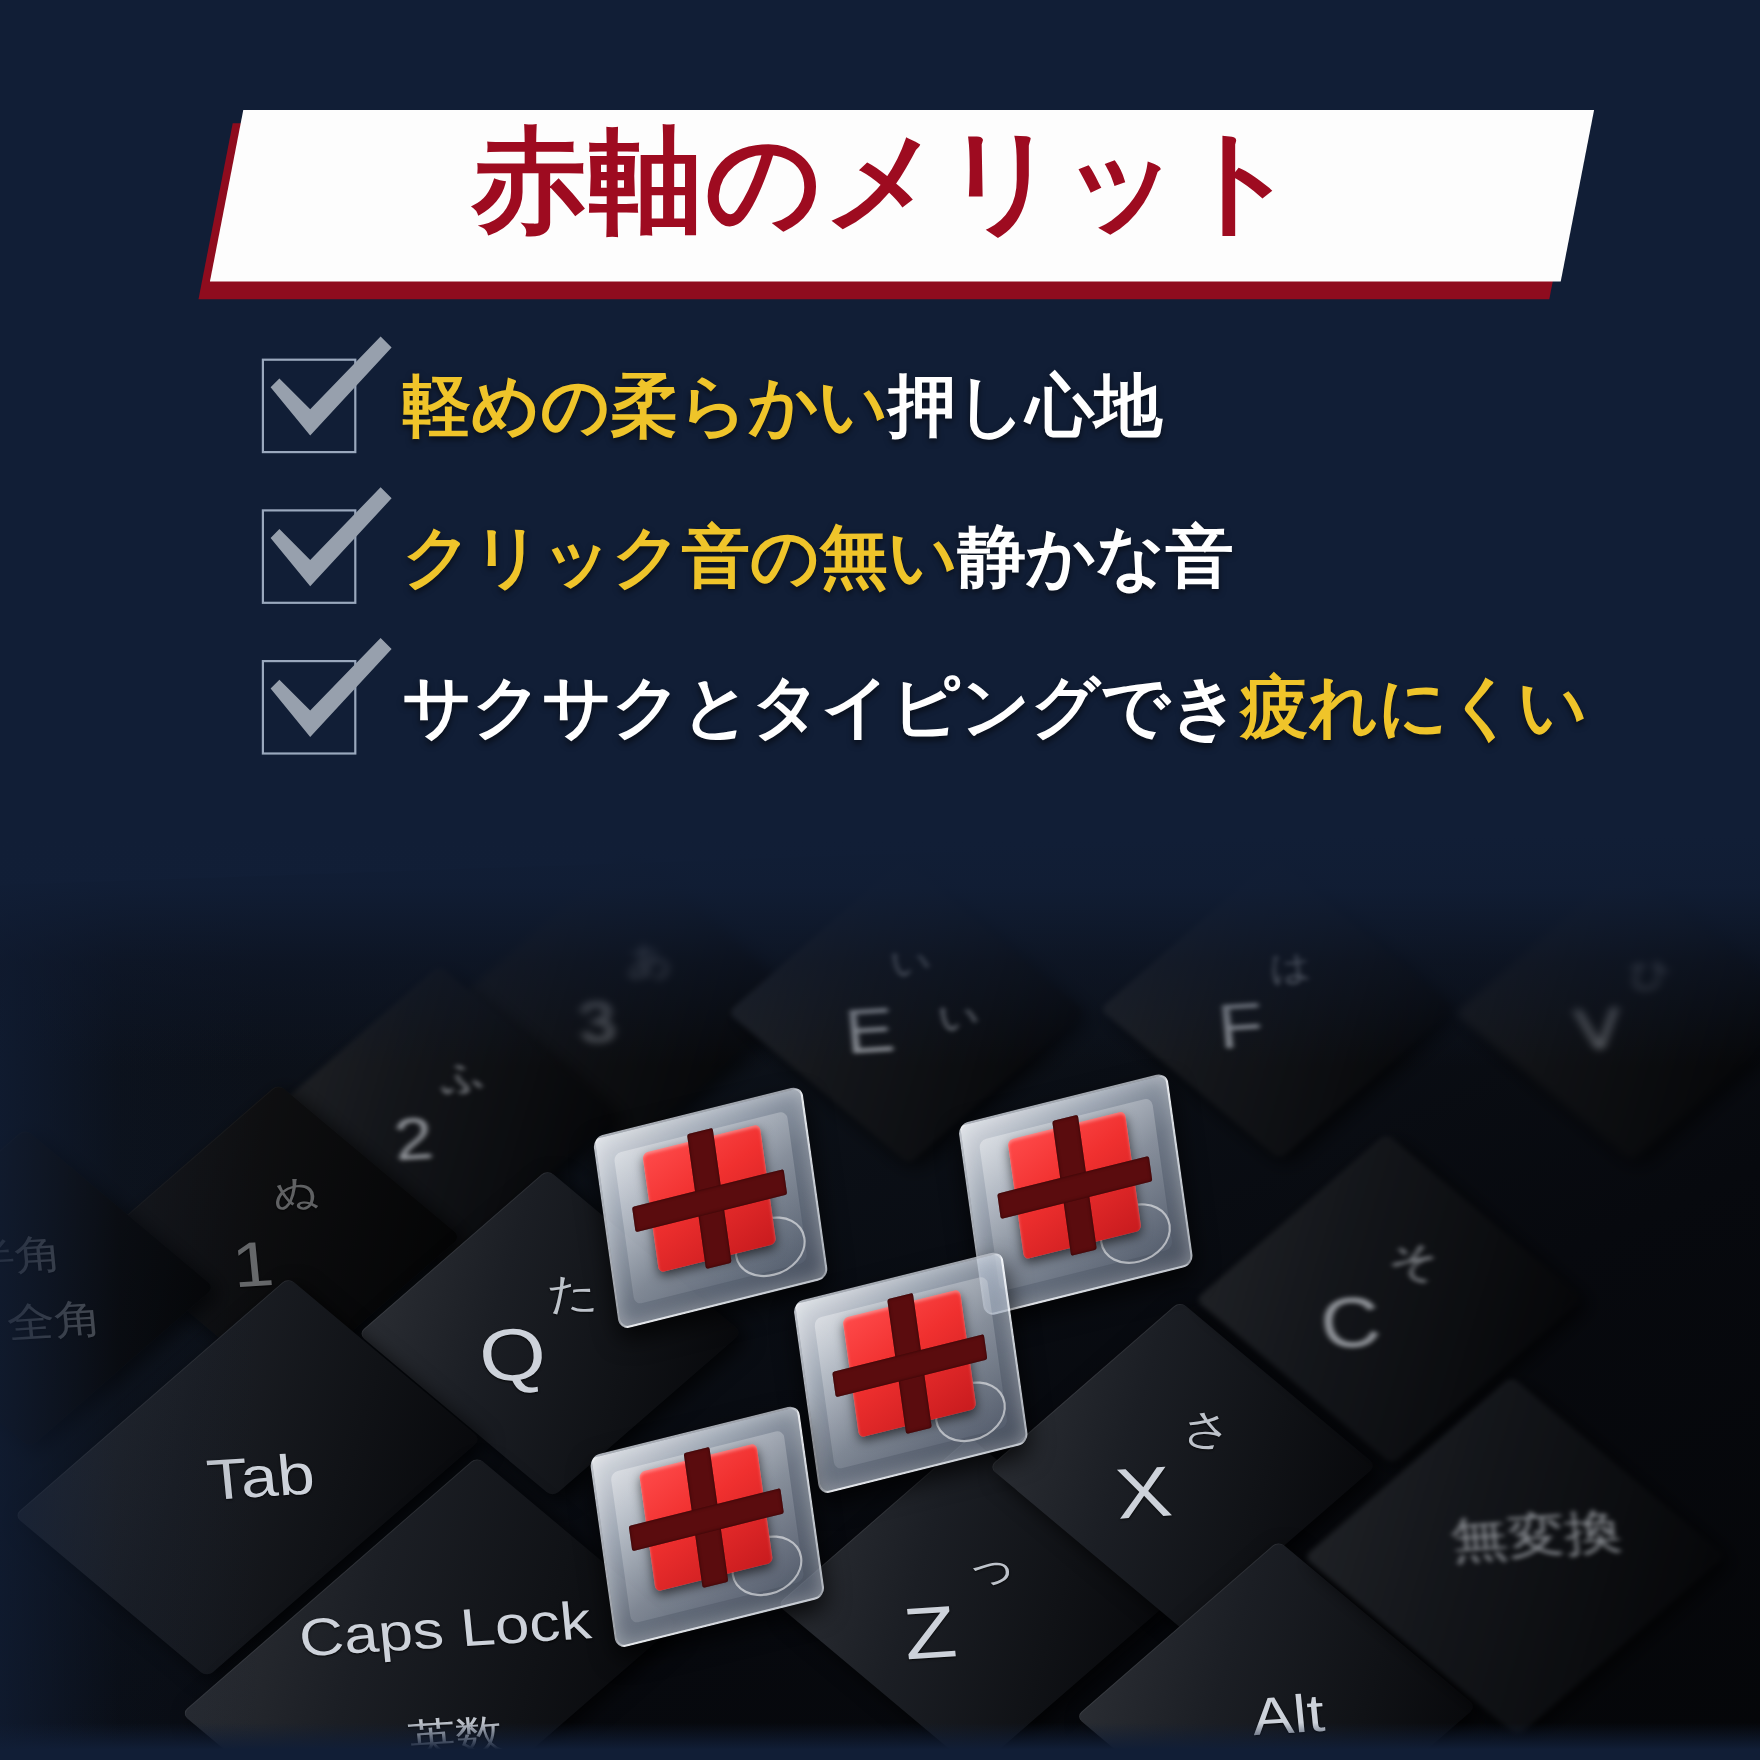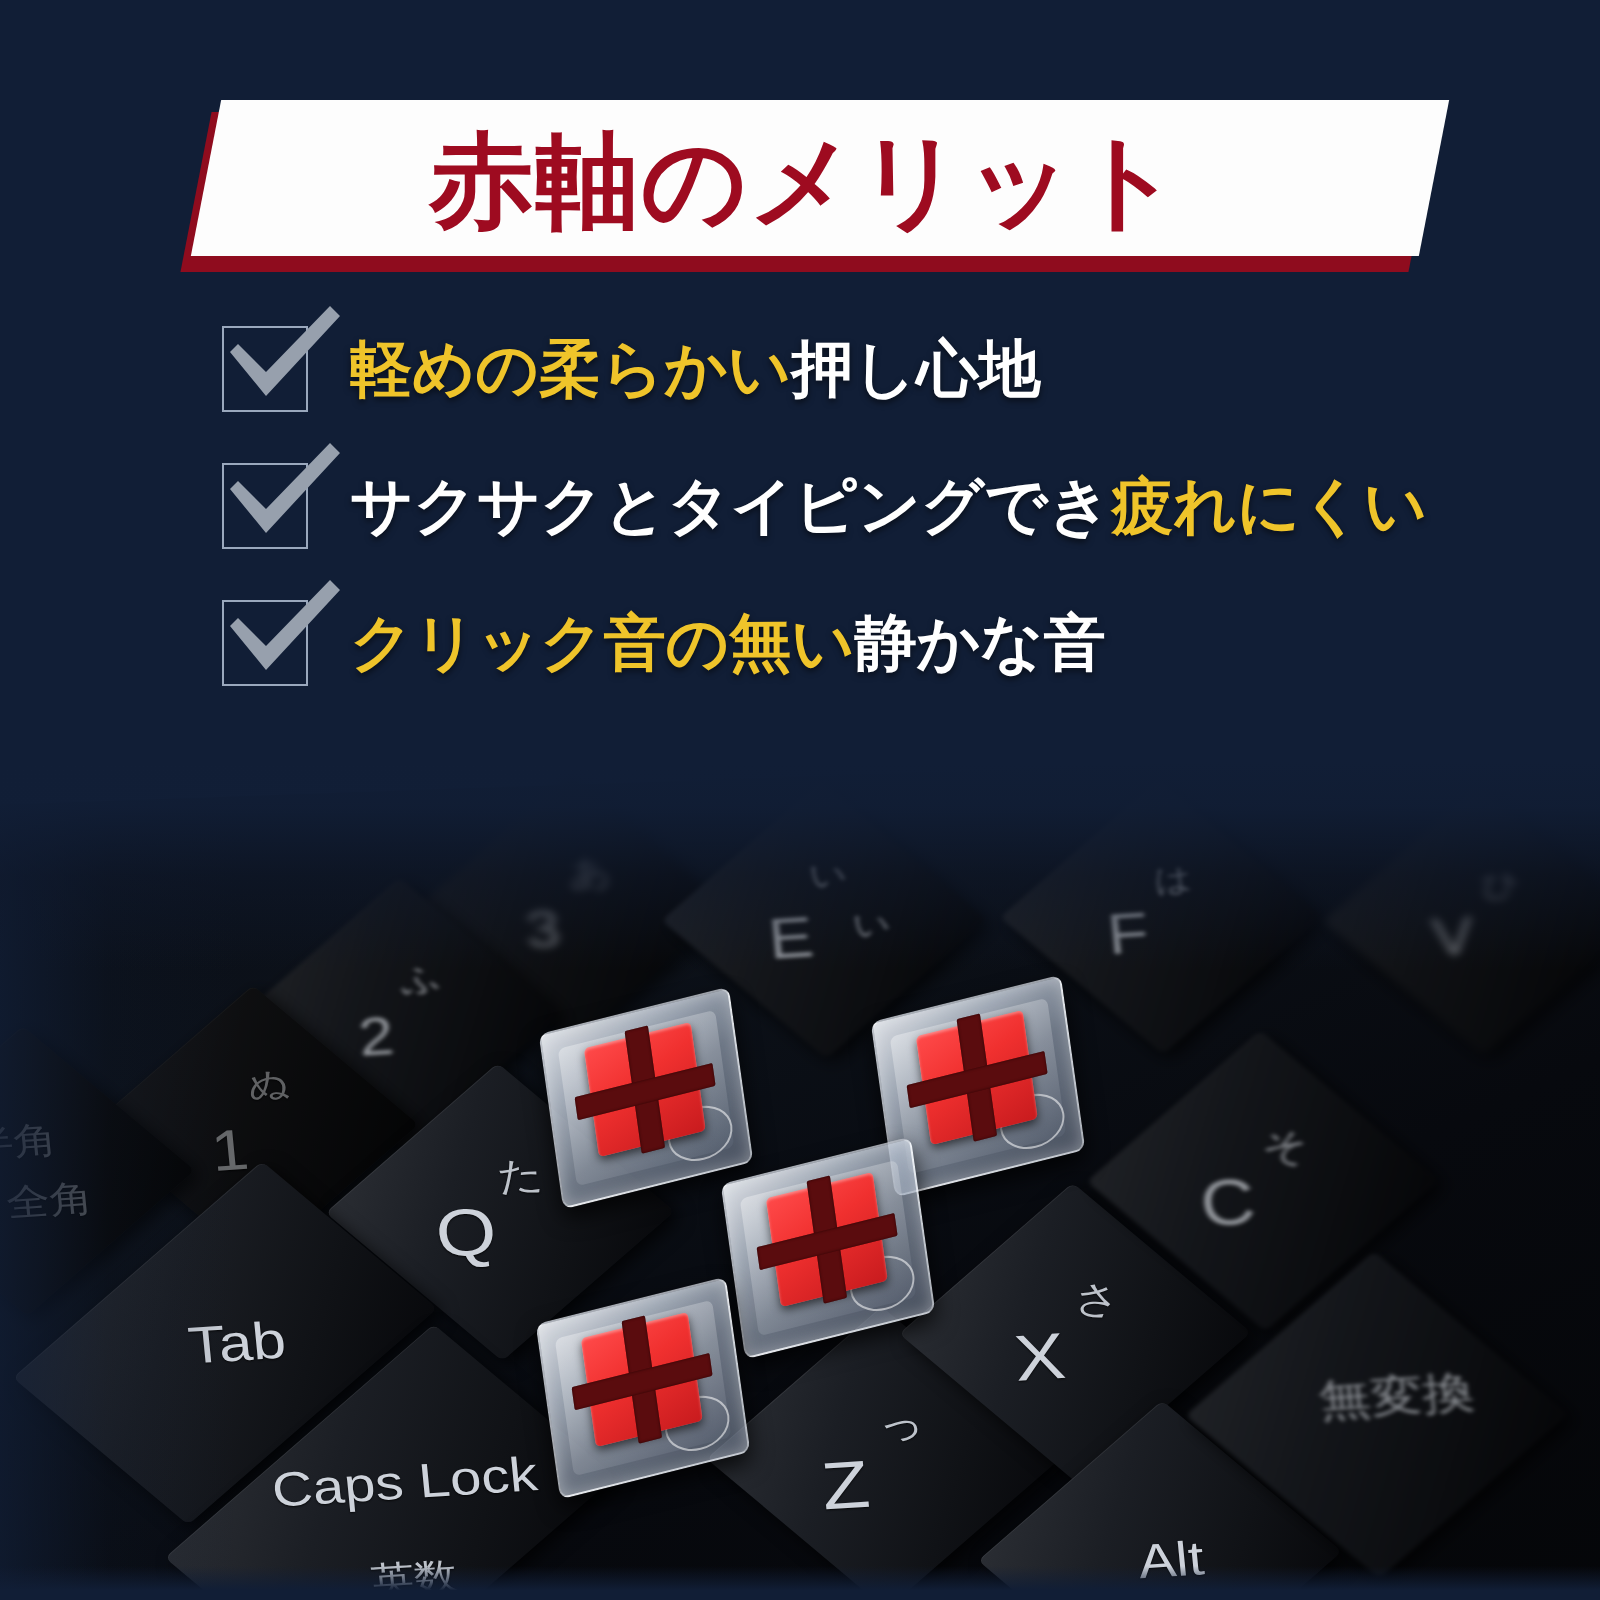--- a/index.html
+++ b/index.html
@@ -136,39 +136,40 @@
   }
   .banner {
     position:absolute;
     left:206px; top:100px;
     width:1228px; height:156px;
     background:#fdfdfd;
     transform:skewX(-11deg);
   }
   .banner-title {
     position:absolute;
-    left:0; top:104px;
+    left:0; top:88px;
     width:1600px; height:156px;
     display:flex; align-items:center; justify-content:center;
     font-family:"Liberation Serif","DejaVu Serif",serif;
     font-size:104px;
     font-weight:700;
     letter-spacing:2px;
     color:#9e0b20;
     line-height:1;
     padding-left:12px;
   }
 
   
   .list { position:absolute; left:0; top:300px; width:1600px; z-index:62; }
   .row {
     position:relative;
     height:137px;
     display:flex;
     align-items:center;
+    margin-left:16px;
   }
   .cb {
     position:relative;
     margin-left:222px;
     width:86px; height:86px;
     flex:0 0 86px;
   }
   .cb .box {
     position:absolute; inset:0;
     border:2px solid #9aa8bd;
@@ -333,31 +334,31 @@
 
 
     <div class="row">
       <div class="cb">
         <div class="box"></div>
         <svg class="tick" viewBox="0 0 128 120">
           <polygon points="12,52 20,44 48,72 112,6 122,16 48,96" fill="#97a0ad"></polygon>
         </svg>
       </div>
       <div class="row-text">
-        <span class="pl">サクサクとタイピングでき</span><span class="hl">疲れにくい</span>
+        <span class="hl">クリック音の無い</span><span class="pl">静かな音</span>
       </div>
     </div>
 
     <div class="row">
       <div class="cb">
         <div class="box"></div>
         <svg class="tick" viewBox="0 0 128 120">
           <polygon points="12,52 20,44 48,72 112,6 122,16 48,96" fill="#97a0ad"></polygon>
         </svg>
       </div>
       <div class="row-text">
-        <span class="hl">クリック音の無い</span><span class="pl">静かな音</span>
+        <span class="pl">サクサクとタイピングでき</span><span class="hl">疲れにくい</span>
       </div>
     </div>
 
   </div>
 
 </div>
 
 </body></html>

